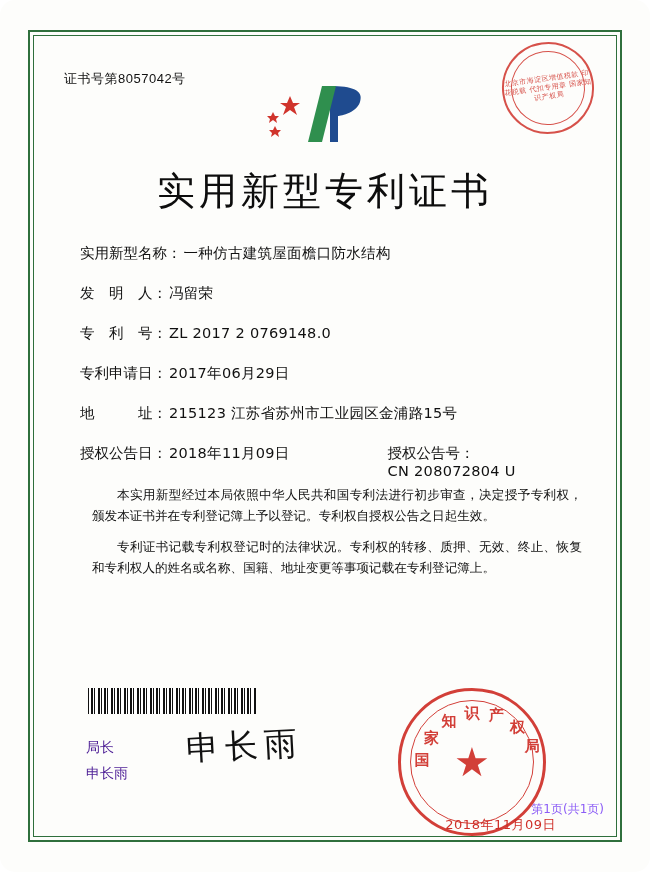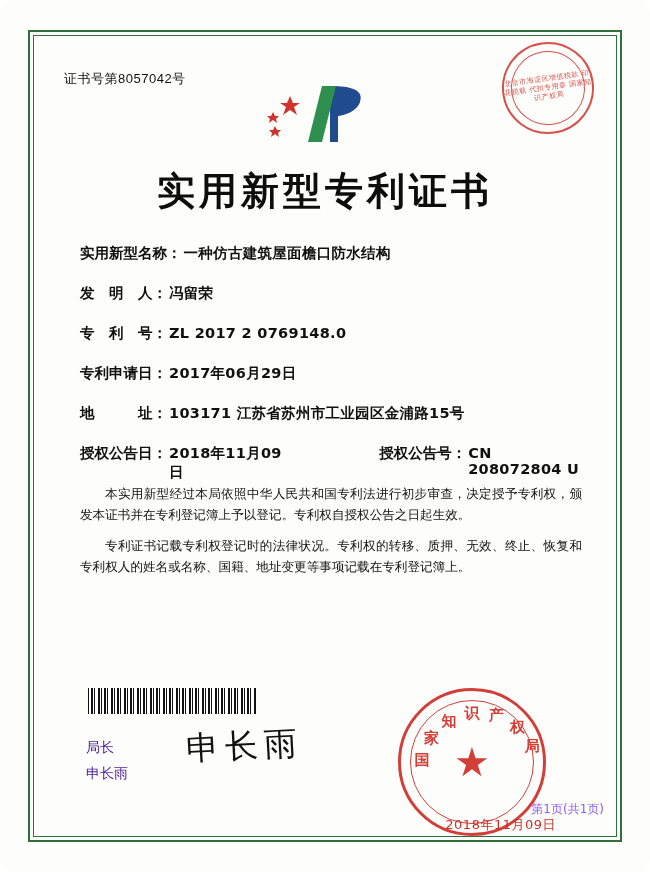--- a/index.html
+++ b/index.html
@@ -103,33 +103,32 @@
     height: 64px;
   }
 
   
   .title {
     position: absolute;
     left: 0; right: 0;
     top: 118px;
     text-align: center;
     font-size: 38px;
-    font-weight: bold;
+    font-weight: normal;
     letter-spacing: 4px;
     font-family: "DejaVu Sans", sans-serif;
     color: #0d0d0d;
   }
 
   
   .fields {
     position: absolute;
     left: 34px;
     right: 20px;
     top: 196px;
-    font-weight: bold;
   }
   .field-row {
     display: flex;
     align-items: baseline;
     margin-bottom: 21px;
     font-size: 14.5px;
     font-family: "DejaVu Sans", sans-serif;
     color: #101010;
   }
   .field-label {
@@ -140,38 +139,38 @@
     margin-left: 2px;
     letter-spacing: 0.3px;
   }
   .field-row.dual {
     justify-content: flex-start;
   }
   .field-row .right-part {
     margin-left: 96px;
     display: flex;
     align-items: baseline;
+    flex-direction: column;
   }
 
   
   .paras {
     position: absolute;
     left: 34px;
     right: 22px;
     top: 436px;
     font-size: 12.6px;
     line-height: 21px;
     font-family: "DejaVu Sans", sans-serif;
     color: #111;
     text-align: justify;
   }
   .paras p {
-    margin: 0 0 10px 0;
+    margin: 0 0 10px 12px;
     text-indent: 25px;
-    font-family: Liberation Serif, serif;
   }
 
   
   .barcode {
     position: absolute;
     left: 42px;
     top: 640px;
     width: 168px;
     height: 26px;
     background:
@@ -301,21 +300,21 @@
       <div class="field-row">
         <span class="field-label">专　利　号：</span>
         <span class="field-value">ZL 2017 2 0769148.0</span>
       </div>
       <div class="field-row">
         <span class="field-label">专利申请日：</span>
         <span class="field-value">2017年06月29日</span>
       </div>
       <div class="field-row">
         <span class="field-label">地　　　址：</span>
-        <span class="field-value">103171 江苏省苏州市工业园区金浦路15号</span>
+        <span class="field-value">215123 江苏省苏州市工业园区金浦路15号</span>
       </div>
       <div class="field-row dual">
         <span class="field-label">授权公告日：</span>
         <span class="field-value">2018年11月09日</span>
         <span class="right-part">
           <span class="field-label">授权公告号：</span>
           <span class="field-value">CN 208072804 U</span>
         </span>
       </div>
     </div>

